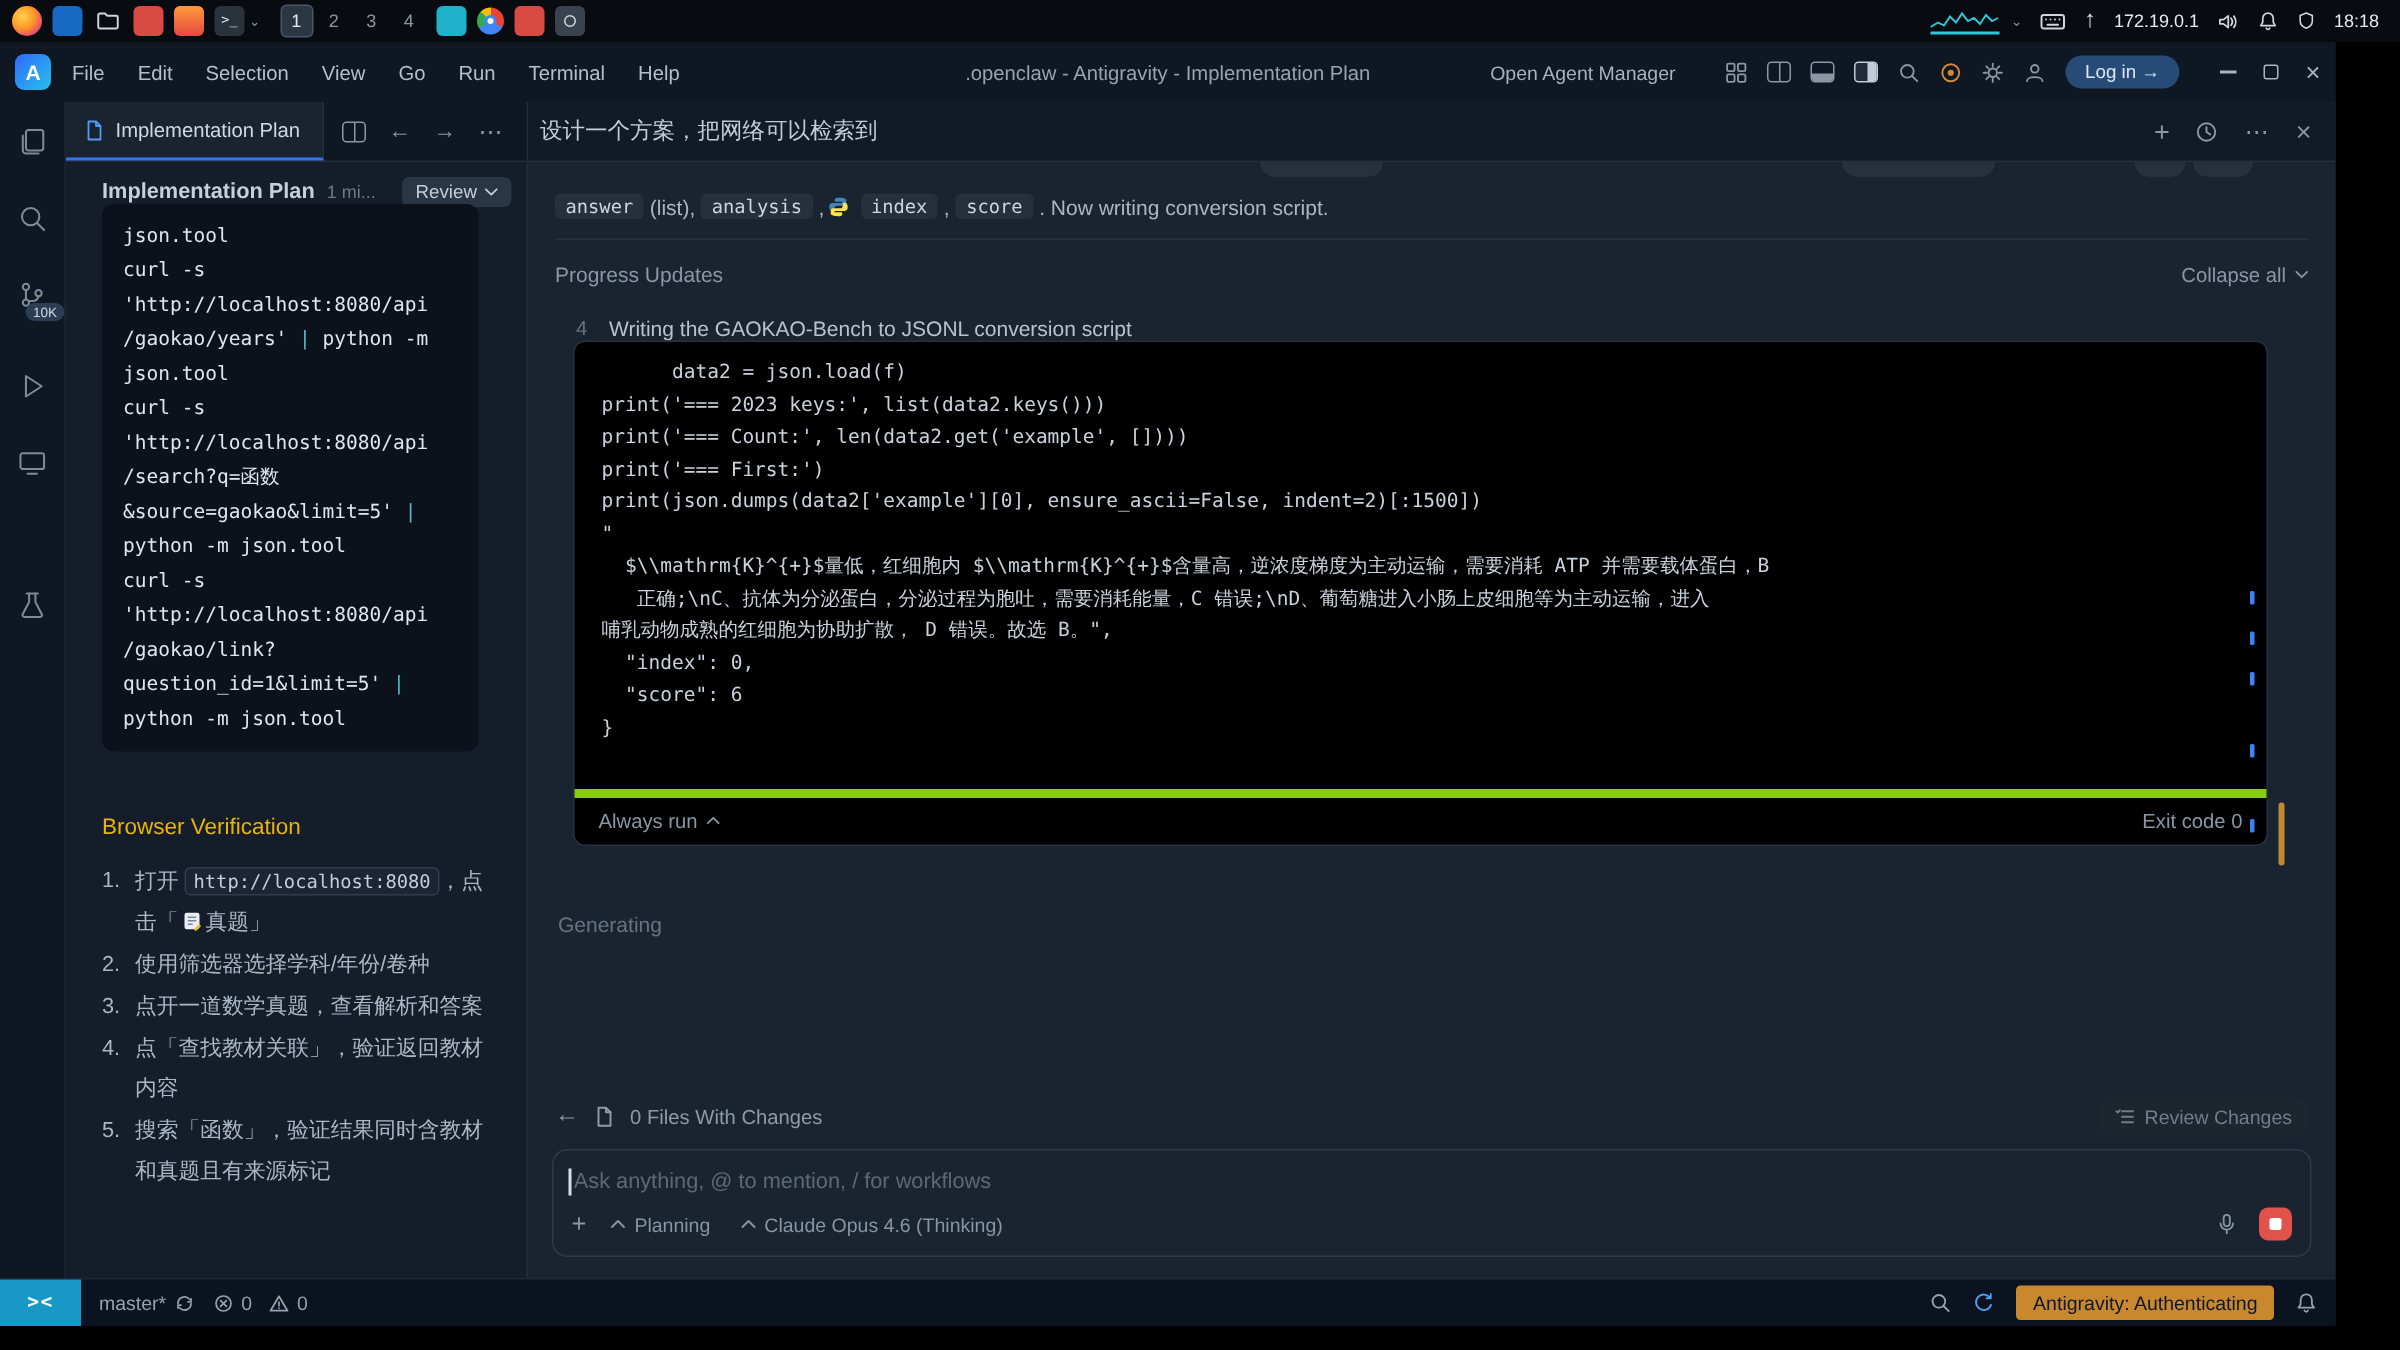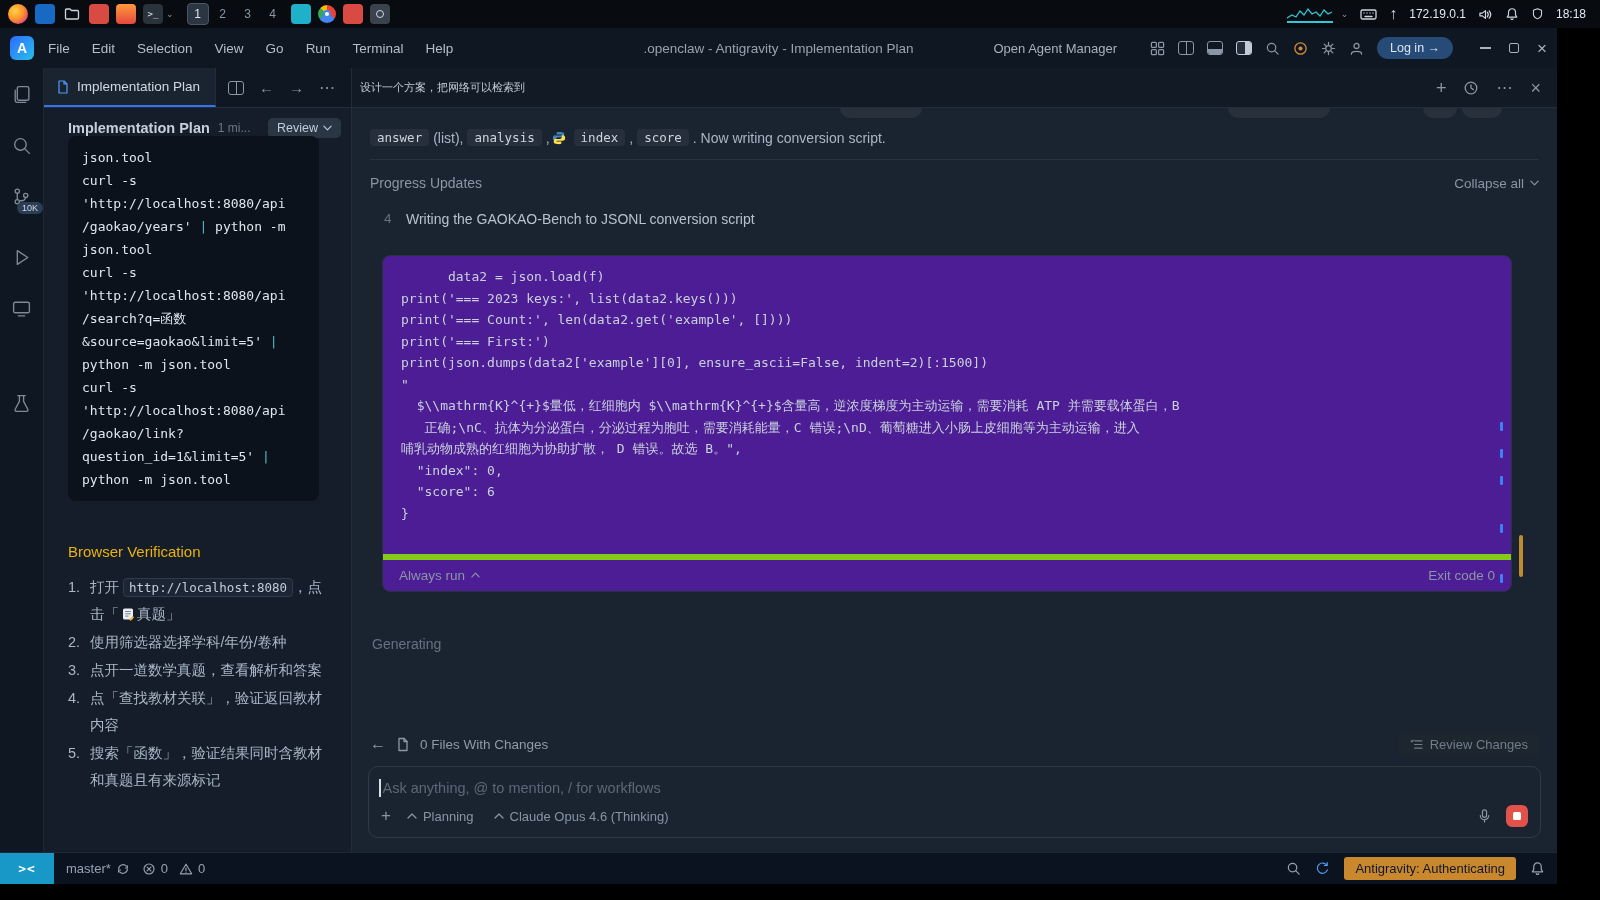--- a/index.html
+++ b/index.html
@@ -81,41 +81,41 @@
   .bv-heading{margin:42px 28px 14px 24px;font-size:15px;color:#eab308;}
   .bv-item{display:flex;margin:0 26px 1px 24px;font-size:14.5px;line-height:27px;color:#aab7c5;}
   .bv-num{width:22px;flex-shrink:0;}
   .bv-text{flex:1;}
   .code-chip{font-family:"DejaVu Sans Mono",monospace;font-size:12.5px;background:#1b2533;border:1px solid #303c4c;border-radius:4px;padding:1px 5px;color:#c4cedb;}
   .memo-ico{display:inline-block;vertical-align:-2px;margin:0 2px;}
 
   
   #main{flex:1;display:flex;flex-direction:column;background:#1a2431;min-width:0;position:relative;}
   #main-header{height:40px;background:#121a26;border-bottom:1px solid #232e3c;display:flex;align-items:center;padding:0 16px 0 8px;flex-shrink:0;}
-  .mh-title{font-size:11px;color:#c3ccd6;white-space:nowrap;overflow:hidden;}
+  .mh-title{font-size:15px;color:#c3ccd6;white-space:nowrap;overflow:hidden;}
   .mh-icons{margin-left:auto;display:flex;align-items:center;gap:17px;color:#8b97a5;}
   .mh-plus{font-size:18px;line-height:1;}
   .mh-dots{font-size:16px;letter-spacing:1px;}
   .mh-close{font-size:18px;line-height:1;}
 
   #conversation{flex:1;padding:0 18px;overflow:hidden;position:relative;}
   .clipped-row{height:12px;position:relative;overflow:hidden;}
   .clipped-row .pill{position:absolute;top:-12px;height:22px;background:#28303c;border-radius:10px;}
   .intro-row{margin-top:9px;display:flex;align-items:center;flex-wrap:wrap;font-size:14px;color:#aab6c3;}
   .chip{font-family:"DejaVu Sans Mono",monospace;font-size:12.5px;background:#262f3b;border-radius:4px;padding:1px 7px;color:#cdd6df;margin:0 4px;text-align:center;}
   .chip:first-child{margin-left:0;}
   .py-ico{margin:0 4px 0 2px;}
   .conv-divider{margin-top:13px;border-top:1px solid #27313f;}
   .progress-header{margin-top:15px;display:flex;align-items:center;font-size:14px;color:#8a96a4;}
   .collapse-all{margin-left:auto;display:flex;align-items:center;gap:6px;font-size:13.5px;color:#8a96a4;}
   .step-row{margin-top:20px;display:flex;font-size:14px;padding-left:14px;}
   .step-num{width:22px;color:#66727f;font-size:13.5px;flex-shrink:0;}
   .step-title{color:#b7c2cd;}
 
-  .terminal-block{margin:28px 27px 0 12px;background:#4c1d95;border:1px solid #27313f;border-radius:8px;position:relative;}
+  .terminal-block{margin:0 27px 0 12px;background:#000000;border:1px solid #27313f;border-radius:8px;position:relative;}
   .term-body{padding:10px 18px 8px 18px;overflow:hidden;}
   .tline{font-family:"DejaVu Sans Mono",monospace;font-size:13px;line-height:21.5px;height:21.5px;white-space:pre;overflow:hidden;color:#c9d2dc;}
   .prompt-line{font-family:"DejaVu Sans Mono",monospace;font-size:13.5px;line-height:21.5px;white-space:pre;font-weight:bold;}
   .pr-frame{color:#3a9e55;}
   .pr-user{color:#4f9cf9;}
   .pr-path{color:#52c47a;}
   .pr-dollar{color:#4f9cf9;}
   .run-circle{display:inline-block;width:7px;height:7px;border:1.3px solid #5a6673;border-radius:50%;margin-right:7px;vertical-align:1px;}
   .term-footer{border-top:6px solid #84cc16;padding:8px 16px;display:flex;align-items:center;font-size:13.5px;color:#8a96a4;gap:28px;}
   .always-run{display:flex;align-items:center;gap:6px;}

